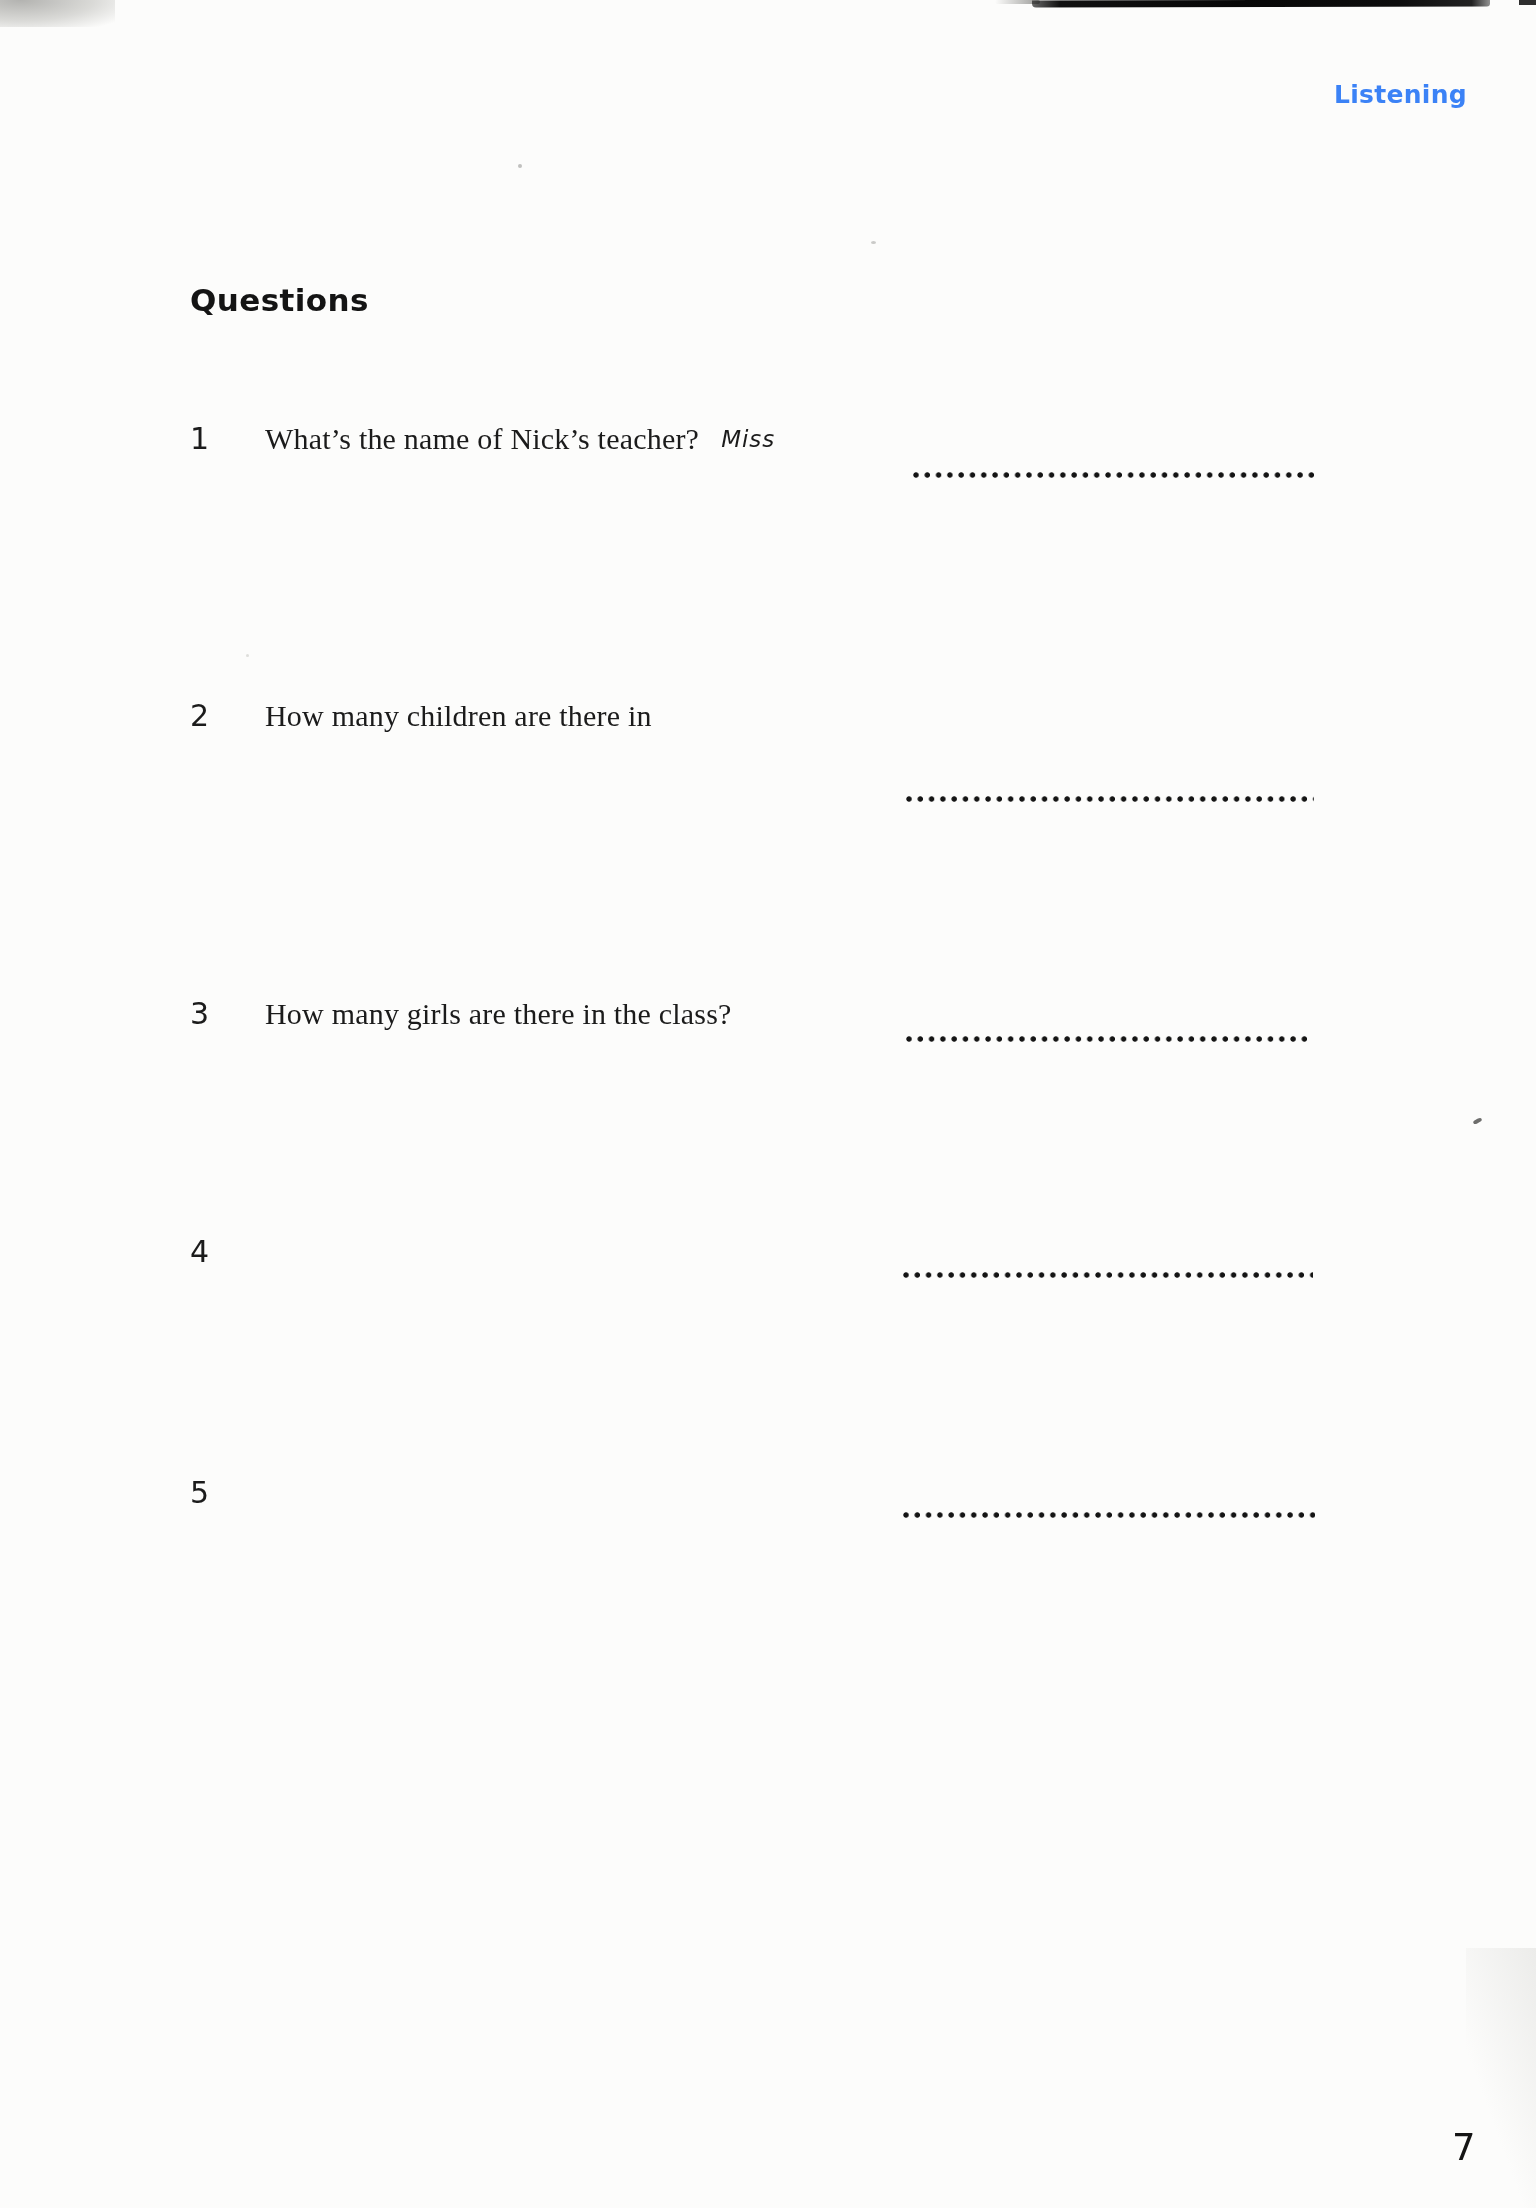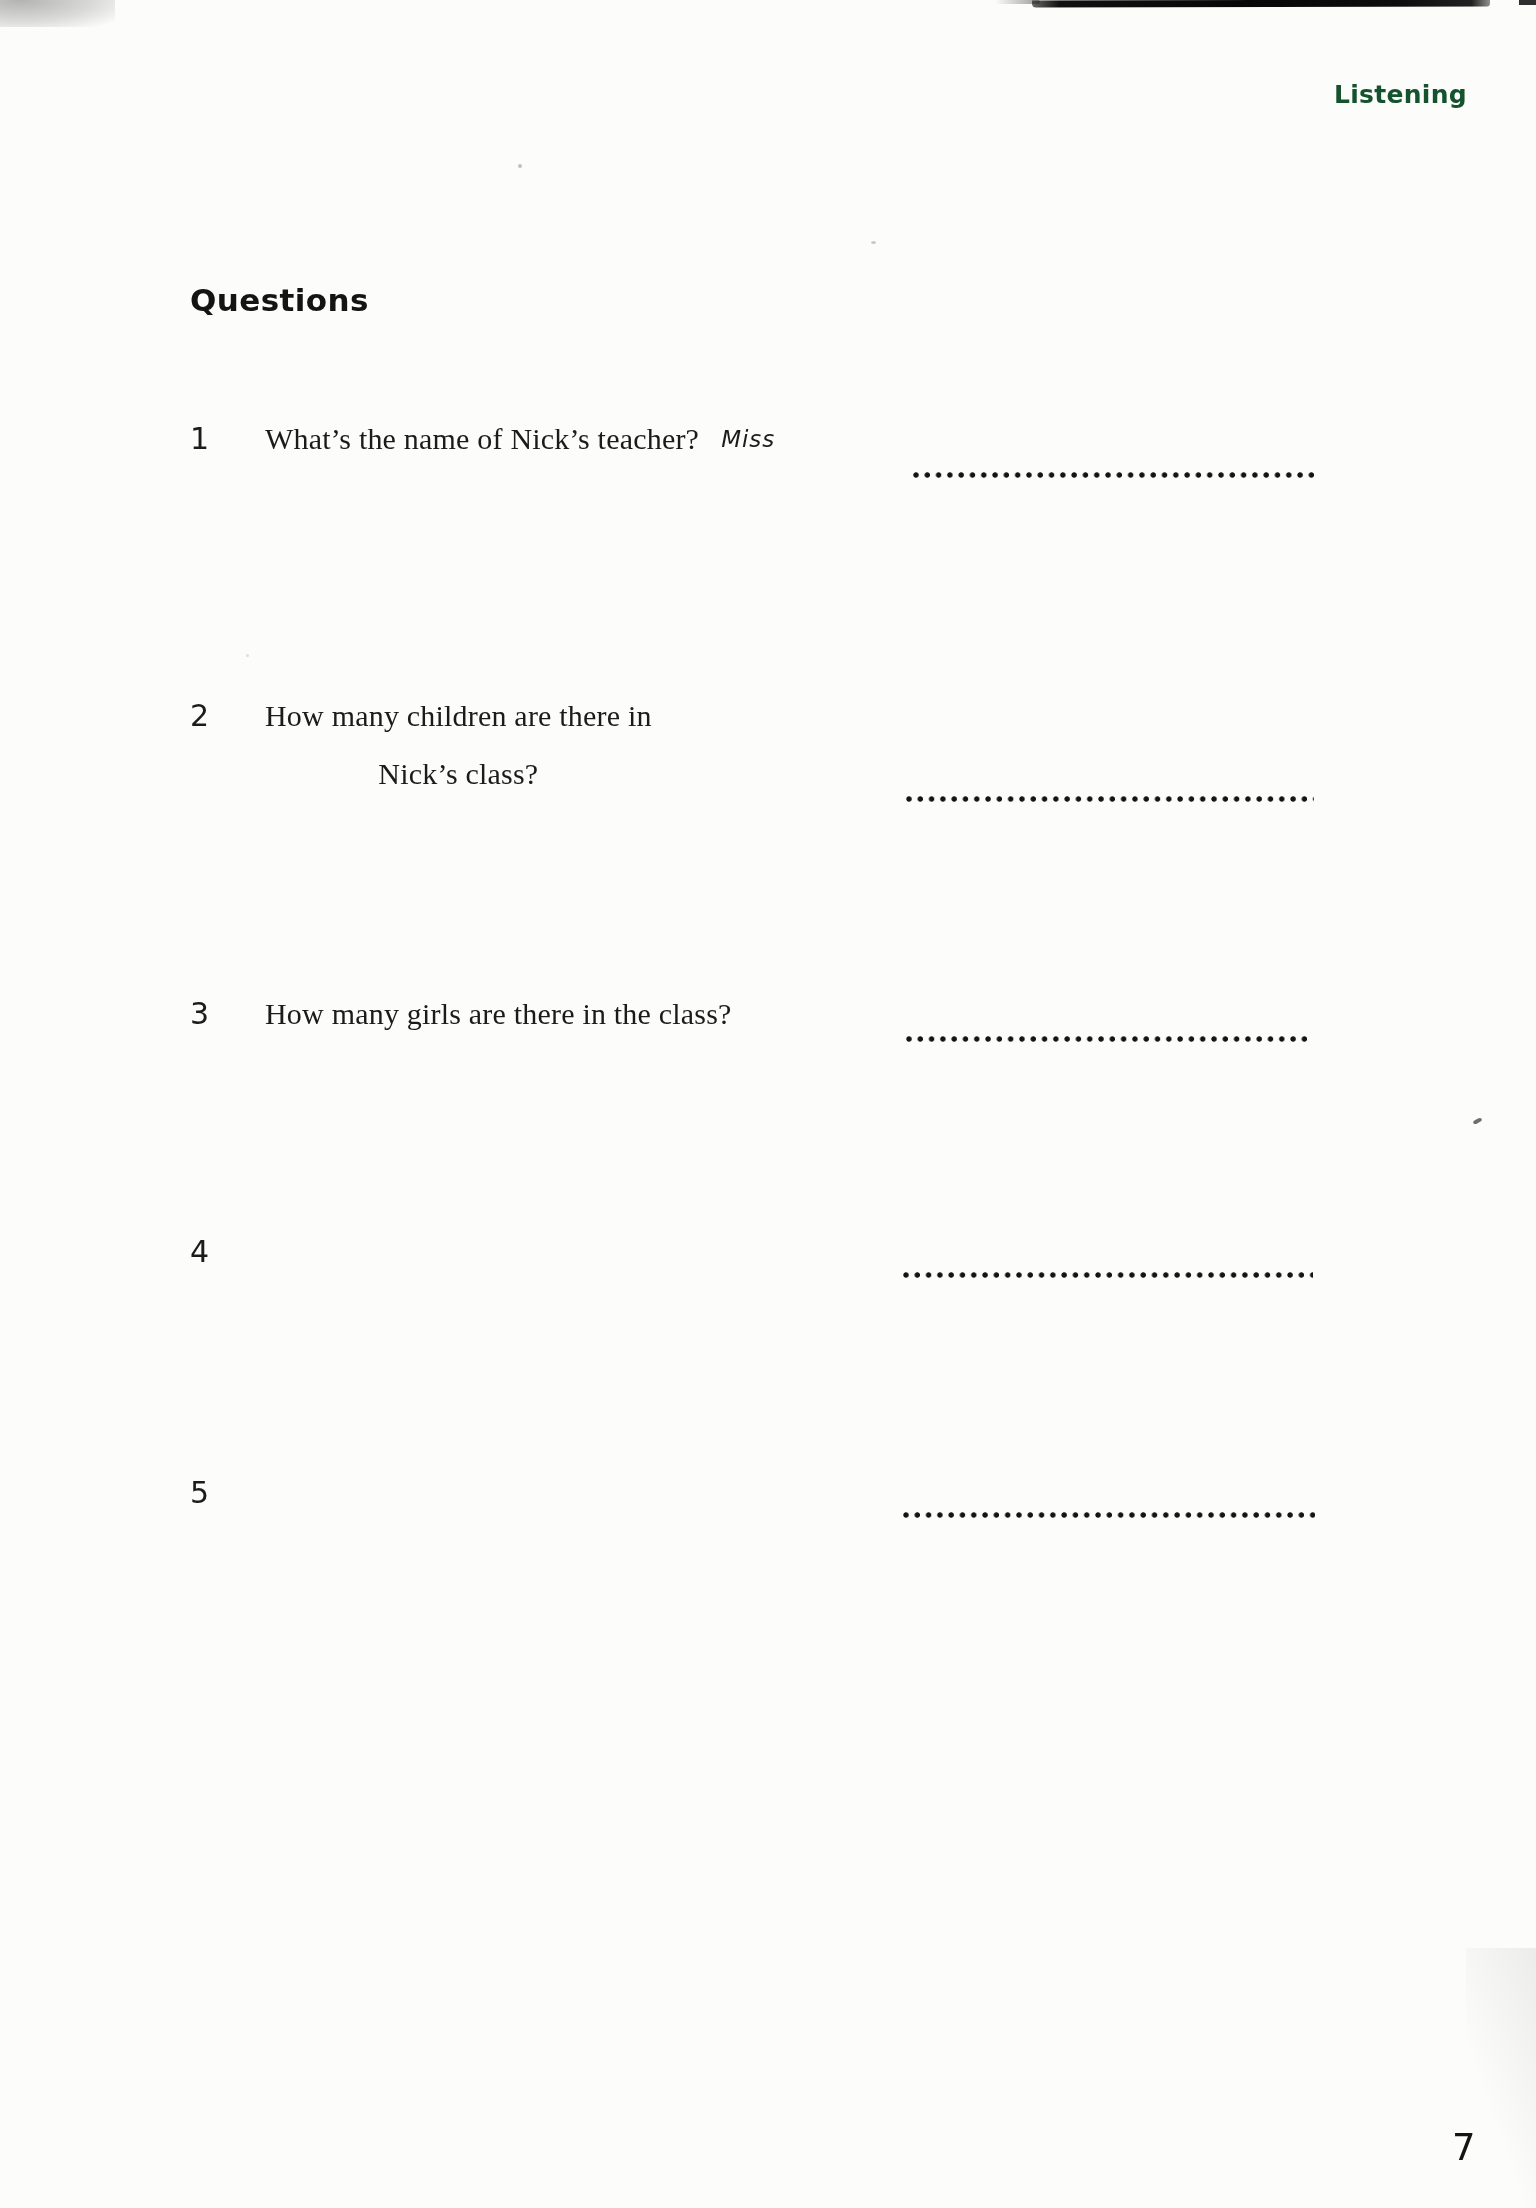--- a/index.html
+++ b/index.html
@@ -47,21 +47,21 @@
   .speck-1 { left: 518px; top: 164px; width: 4px; height: 4px; background: #8f8f8d; opacity: .55; }
   .speck-2 { left: 871px; top: 241px; width: 5px; height: 3px; background: #a9a9a6; opacity: .6; }
   .speck-3 { left: 1473px; top: 1119px; width: 9px; height: 4px; background: #4a4a48;
              border-radius: 40%; transform: rotate(-28deg); opacity: .8; }
   .speck-4 { left: 246px; top: 654px; width: 3px; height: 3px; background: #c9c9c6; opacity: .6; }
 
   
   .header-label {
     position: absolute; top: 80px; right: 69px;
     font-size: 25px; font-weight: bold; letter-spacing: 0.3px;
-    color: #14532d;
+    color: #3b82f6;
   }
   .section-title {
     position: absolute; top: 282px; left: 190px;
     font-size: 31px; font-weight: bold; letter-spacing: 0.4px;
     color: #141414;
   }
 
   
   .qrow {
     position: absolute; left: 190px;
@@ -125,21 +125,20 @@
     <span class="qnum">1</span>
     <span class="qtext">What’s the name of Nick’s teacher?</span>
     <span class="answer-prefix">Miss</span>
   </div>
   <div class="dots dots-1"></div>
 
   <div class="qrow qrow-2">
     <span class="qnum">2</span>
     <span class="qtext">
       <span class="qline">How many children are there in</span>
-      <span class="qline">Nick’s class?</span>
     </span>
   </div>
   <div class="dots dots-2"></div>
 
   <div class="qrow qrow-3">
     <span class="qnum">3</span>
     <span class="qtext">How many girls are there in the class?</span>
   </div>
   <div class="dots dots-3"></div>
 

